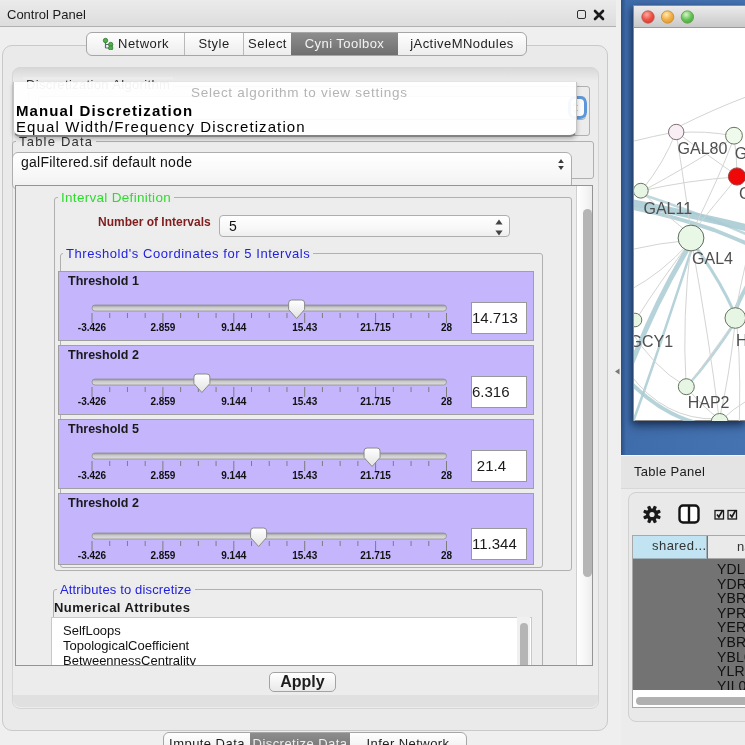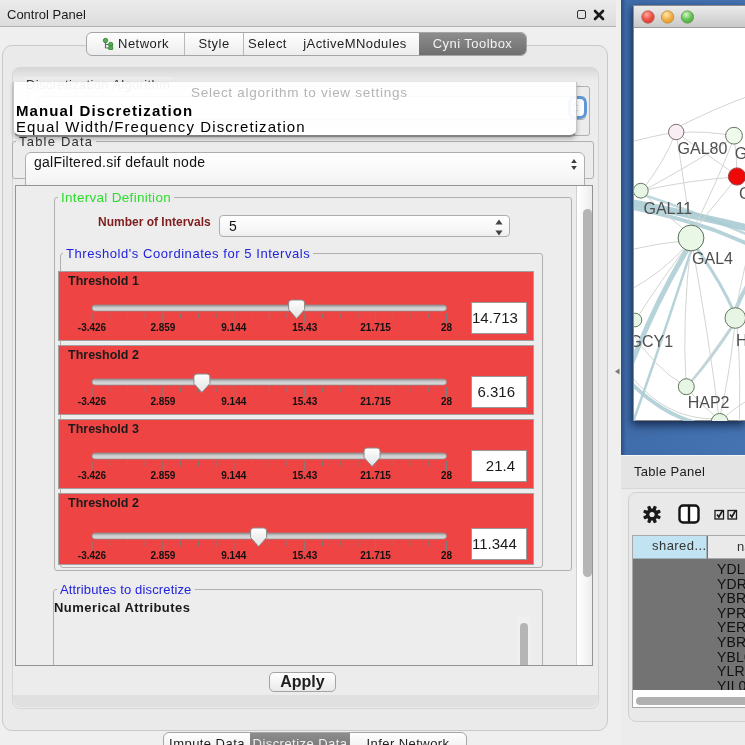--- a/index.html
+++ b/index.html
@@ -2,23 +2,23 @@
 <html><head>
 <meta charset="utf-8">
 <style>
 html,body{margin:0;padding:0;}
 body{width:745px;height:745px;background:#efefef;font-family:"Liberation Sans",sans-serif;}
 #root{position:relative;width:745px;height:745px;overflow:hidden;}
 .abs{position:absolute;}
 .combo{position:absolute;background:linear-gradient(#ffffff,#f6f6f6 70%,#eeeeee);border:1px solid #aeaeae;border-radius:4px;box-sizing:border-box;color:#111;font-size:14px;}
 .gtitle{position:absolute;font-size:13px;background:#ececec;padding:0 3px;line-height:13px;}
 .gbox{position:absolute;border:1px solid #b0b0b0;border-radius:3px;box-sizing:border-box;}
-.tpanel{position:absolute;left:57px;width:476px;height:70px;border:1px solid #a0a0a0;background:#ef4444;box-sizing:border-box;}
+.tpanel{position:absolute;left:57px;width:476px;height:70px;border:1px solid #a0a0a0;background:#c4b5fd;box-sizing:border-box;}
 .tlabel{position:absolute;left:9px;top:2px;font-size:12.5px;font-weight:bold;color:#1a1a1a;}
-.vbox{position:absolute;left:412px;top:30px;width:56px;height:32px;background:#fff;border:1px solid #999;box-sizing:border-box;font-size:15px;text-align:right;line-height:30px;padding-right:11px;color:#1a1a1a;}
+.vbox{position:absolute;left:412px;top:30px;width:56px;height:32px;background:#fff;border:1px solid #999;box-sizing:border-box;font-size:15px;text-align:right;line-height:30px;padding-right:20px;color:#1a1a1a;}
 .tab{display:inline-block;text-align:center;font-size:13px;color:#1e1e1e;letter-spacing:0.45px;}
 </style>
 </head>
 <body>
 <div id="root">
 
 <div class="abs" style="left:0;top:0;width:616px;height:27px;background:linear-gradient(#ebebeb,#dddddd);border-bottom:1px solid #b1b1b1;box-sizing:border-box;padding-left:33px;">
   <span style="position:absolute;left:7px;top:7px;font-size:13px;color:#1b1b1b;">Control Panel</span>
   <div style="position:absolute;left:577px;top:10px;width:7px;height:7px;border:1.6px solid #2e2e2e;border-radius:2px;"></div>
   <svg style="position:absolute;left:593px;top:9px;" width="12" height="12">
@@ -33,43 +33,43 @@
 
 <div class="abs" style="left:86px;top:32px;height:22px;display:flex;border:1px solid #a6a6a6;border-radius:6px;background:linear-gradient(#fefefe,#ededed);overflow:hidden;">
   <div class="tab" style="width:97px;line-height:22px;"><svg width="12" height="13" style="vertical-align:-2px;margin-right:4px;">
           <path d="M3.5,4 L3.5,11 M3.5,7.5 L8.5,7.5 M3.5,11 L8.5,11" stroke="#5c6b7a" stroke-width="1.2" fill="none"></path>
           <circle cx="3.5" cy="3.5" r="2.2" fill="#51b151" stroke="#2c7a2c" stroke-width="0.8"></circle>
           <circle cx="8.7" cy="7.5" r="2.2" fill="#51b151" stroke="#2c7a2c" stroke-width="0.8"></circle>
           <circle cx="8.7" cy="11" r="2.2" fill="#51b151" stroke="#2c7a2c" stroke-width="0.8"></circle>
         </svg>Network</div>
   <div class="tab" style="width:58px;line-height:22px;border-left:1px solid #b9b9b9;">Style</div>
   <div class="tab" style="width:47px;line-height:22px;border-left:1px solid #b9b9b9;">Select</div>
+  <div class="tab" style="width:107px;line-height:22px;background:linear-gradient(#8d8d8d,#6f6f6f);color:#f3f3f3;">Cyni Toolbox</div>
   <div class="tab" style="width:128px;line-height:22px;">jActiveMNodules</div>
-  <div class="tab" style="width:107px;line-height:22px;background:linear-gradient(#8d8d8d,#6f6f6f);color:#f3f3f3;">Cyni Toolbox</div>
 </div>
 
 <div class="abs" style="left:28px;top:86px;width:562px;height:50px;border:1px solid #b0b0b0;border-radius:3px;box-sizing:border-box;"></div>
 <div class="abs" style="left:23px;top:77px;font-size:13px;letter-spacing:0.35px;color:#333;background:#ececec;padding:0 3px;">Discretization Algorithm</div>
 
 <div class="combo" style="left:38px;top:96px;width:548px;height:24px;"></div>
 <div class="abs" style="left:568px;top:96px;width:19px;height:23px;border:3px solid #5e97d8;border-radius:7px;background:#fbfbfb;box-sizing:border-box;"></div>
 <svg class="abs" style="left:571px;top:101px;" width="8" height="14">
       <path d="M4,1 L7,5 L1,5 Z" fill="#a9a9a9"></path>
       <path d="M4,13 L1,9 L7,9 Z" fill="#a9a9a9"></path>
     </svg>
 
 <div class="abs" style="left:13px;top:82px;width:564px;height:55px;background:rgba(255,255,255,0.94);border:1px solid #c4c4c4;border-top:none;border-bottom:2px solid #828282;border-radius:0 0 7px 7px;box-shadow:0 2px 4px rgba(0,0,0,0.25);z-index:50;box-sizing:border-box;">
   <div style="position:absolute;left:177px;top:3px;font-size:13.5px;letter-spacing:0.72px;color:#b4b4b4;">Select algorithm to view settings</div>
   <div style="position:absolute;left:2px;top:20px;font-size:15px;font-weight:bold;letter-spacing:1.1px;color:#000;">Manual Discretization</div>
   <div style="position:absolute;left:2px;top:36px;font-size:15px;letter-spacing:1.1px;color:#000000;">Equal Width/Frequency Discretization</div>
 </div>
 
 <div class="abs" style="left:12px;top:141px;width:582px;height:38px;border:1px solid #b0b0b0;border-radius:3px;box-sizing:border-box;"></div>
 <div class="abs" style="left:16px;top:134px;font-size:13px;letter-spacing:1.2px;color:#333;background:#ececec;padding:0 3px;">Table Data</div>
-<div class="combo" style="left:25px;top:152px;width:560px;height:38px;border-radius:6px;">
+<div class="combo" style="left:12px;top:152px;width:560px;height:38px;border-radius:6px;">
   <span style="position:absolute;left:8px;top:1px;letter-spacing:0.25px;">galFiltered.sif default node</span>
   <svg style="position:absolute;right:7px;top:6px;" width="6" height="11">
         <path d="M3,0 L5.8,4 L0.2,4 Z" fill="#3a3a3a"></path>
         <path d="M3,11 L0.2,7 L5.8,7 Z" fill="#3a3a3a"></path>
       </svg>
 </div>
 
 <div class="abs" id="scrollpane" style="left:15px;top:185px;width:578px;height:481px;border:1px solid #949494;background:#ededed;box-sizing:border-box;overflow:hidden;">
 
   <div class="gbox" style="left:38px;top:11px;width:518px;height:374px;"></div>
@@ -172,21 +172,21 @@
           <text x="77.9" y="35" font-size="10" font-weight="bold" fill="#111" text-anchor="middle" font-family="Liberation Sans, sans-serif">2.859</text>
           <text x="148.8" y="35" font-size="10" font-weight="bold" fill="#111" text-anchor="middle" font-family="Liberation Sans, sans-serif">9.144</text>
           <text x="219.70000000000002" y="35" font-size="10" font-weight="bold" fill="#111" text-anchor="middle" font-family="Liberation Sans, sans-serif">15.43</text>
           <text x="290.6" y="35" font-size="10" font-weight="bold" fill="#111" text-anchor="middle" font-family="Liberation Sans, sans-serif">21.715</text>
           <text x="361.5" y="35" font-size="10" font-weight="bold" fill="#111" text-anchor="middle" font-family="Liberation Sans, sans-serif">28</text>
           <path d="M 108.895,7 Q 108.895,4 111.895,4 L 121.895,4 Q 124.895,4 124.895,7 L 124.895,13.5 L 116.895,22.5 L 108.895,13.5 Z" fill="url(#thsl2)" stroke="#8a8a8a" stroke-width="1"></path>
         </svg>
     <div class="vbox">6.316</div>
   </div>
   <div class="tpanel" style="left:42px;top:233px;">
-    <div class="tlabel">Threshold 3</div>
+    <div class="tlabel">Threshold 5</div>
     <svg class="abs" style="left:26px;top:24px;overflow:visible;" width="420" height="44" id="sl3">
           <defs>
             <linearGradient id="tgsl3" x1="0" y1="0" x2="0" y2="1">
               <stop offset="0" stop-color="#959595"></stop>
               <stop offset="0.45" stop-color="#cdcdcd"></stop>
               <stop offset="1" stop-color="#dedede"></stop>
             </linearGradient>
             <linearGradient id="thsl3" x1="0" y1="0" x2="0" y2="1">
               <stop offset="0" stop-color="#ffffff"></stop>
               <stop offset="1" stop-color="#e2e2e2"></stop>
@@ -267,20 +267,25 @@
           <text x="290.6" y="35" font-size="10" font-weight="bold" fill="#111" text-anchor="middle" font-family="Liberation Sans, sans-serif">21.715</text>
           <text x="361.5" y="35" font-size="10" font-weight="bold" fill="#111" text-anchor="middle" font-family="Liberation Sans, sans-serif">28</text>
           <path d="M 165.61499999999998,7 Q 165.61499999999998,4 168.61499999999998,4 L 178.61499999999998,4 Q 181.61499999999998,4 181.61499999999998,7 L 181.61499999999998,13.5 L 173.61499999999998,22.5 L 165.61499999999998,13.5 Z" fill="url(#thsl4)" stroke="#8a8a8a" stroke-width="1"></path>
         </svg>
     <div class="vbox" style="top:34px;">11.344</div>
   </div>
 
   <div class="gbox" style="left:37px;top:403px;width:490px;height:120px;"></div>
   <div class="gtitle" style="left:41px;top:397px;color:#2222dd;font-size:13px;letter-spacing:0.15px;line-height:13px;">Attributes to discretize</div>
   <div class="abs" style="left:38px;top:414px;font-size:13px;font-weight:bold;letter-spacing:0.45px;color:#1a1a1a;">Numerical Attributes</div>
+  <div class="abs" style="left:35px;top:431px;width:481px;height:60px;background:#fff;border:1px solid #c9c9c9;box-sizing:border-box;">
+    <div style="position:absolute;left:11px;top:5px;font-size:13px;color:#111;line-height:15.1px;white-space:pre;">SelfLoops
+TopologicalCoefficient
+BetweennessCentrality</div>
+  </div>
   <div class="abs" style="left:501px;top:431px;width:13px;height:60px;background:#f0f0f0;"></div>
   <div class="abs" style="left:503.5px;top:437px;width:8.5px;height:60px;border-radius:4px;background:#b5b5b5;"></div>
 
   <div class="abs" style="left:560px;top:0;width:17px;height:480px;background:linear-gradient(90deg,#ffffff,#f4f4f4 60%,#e9e9e9);border-left:1px solid #d0d0d0;"></div>
   <div class="abs" style="left:567px;top:23px;width:8.5px;height:368px;border-radius:5px;background:#b5b5b5;"></div>
 </div>
 
 <div class="abs" style="left:269px;top:672px;width:67px;height:20px;border:1px solid #a3a3a3;border-radius:5px;background:linear-gradient(#ffffff,#e9e9e9);box-sizing:border-box;text-align:center;font-size:16px;font-weight:600;color:#1d1d1d;line-height:18px;">Apply</div>
 
 <div class="abs" style="left:163px;top:732px;height:21px;display:flex;border:1px solid #a6a6a6;border-radius:6px;background:linear-gradient(#fefefe,#ededed);overflow:hidden;">

